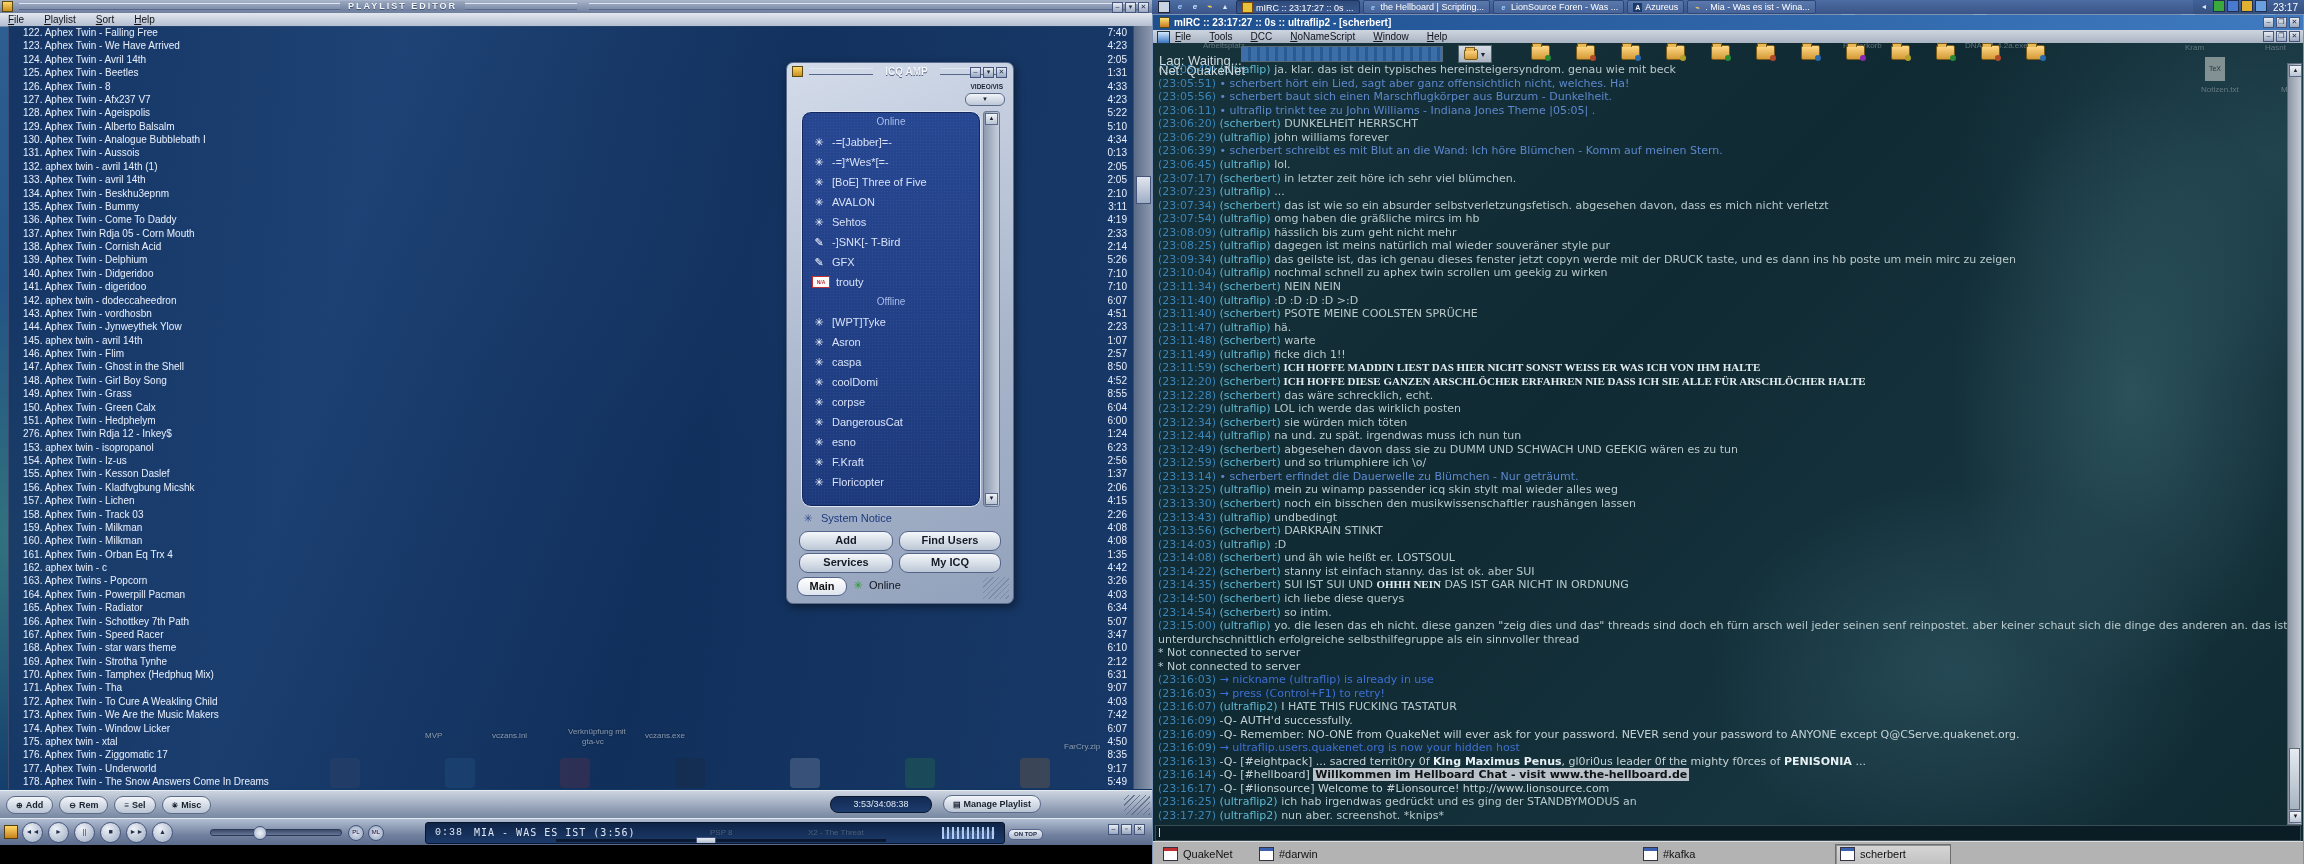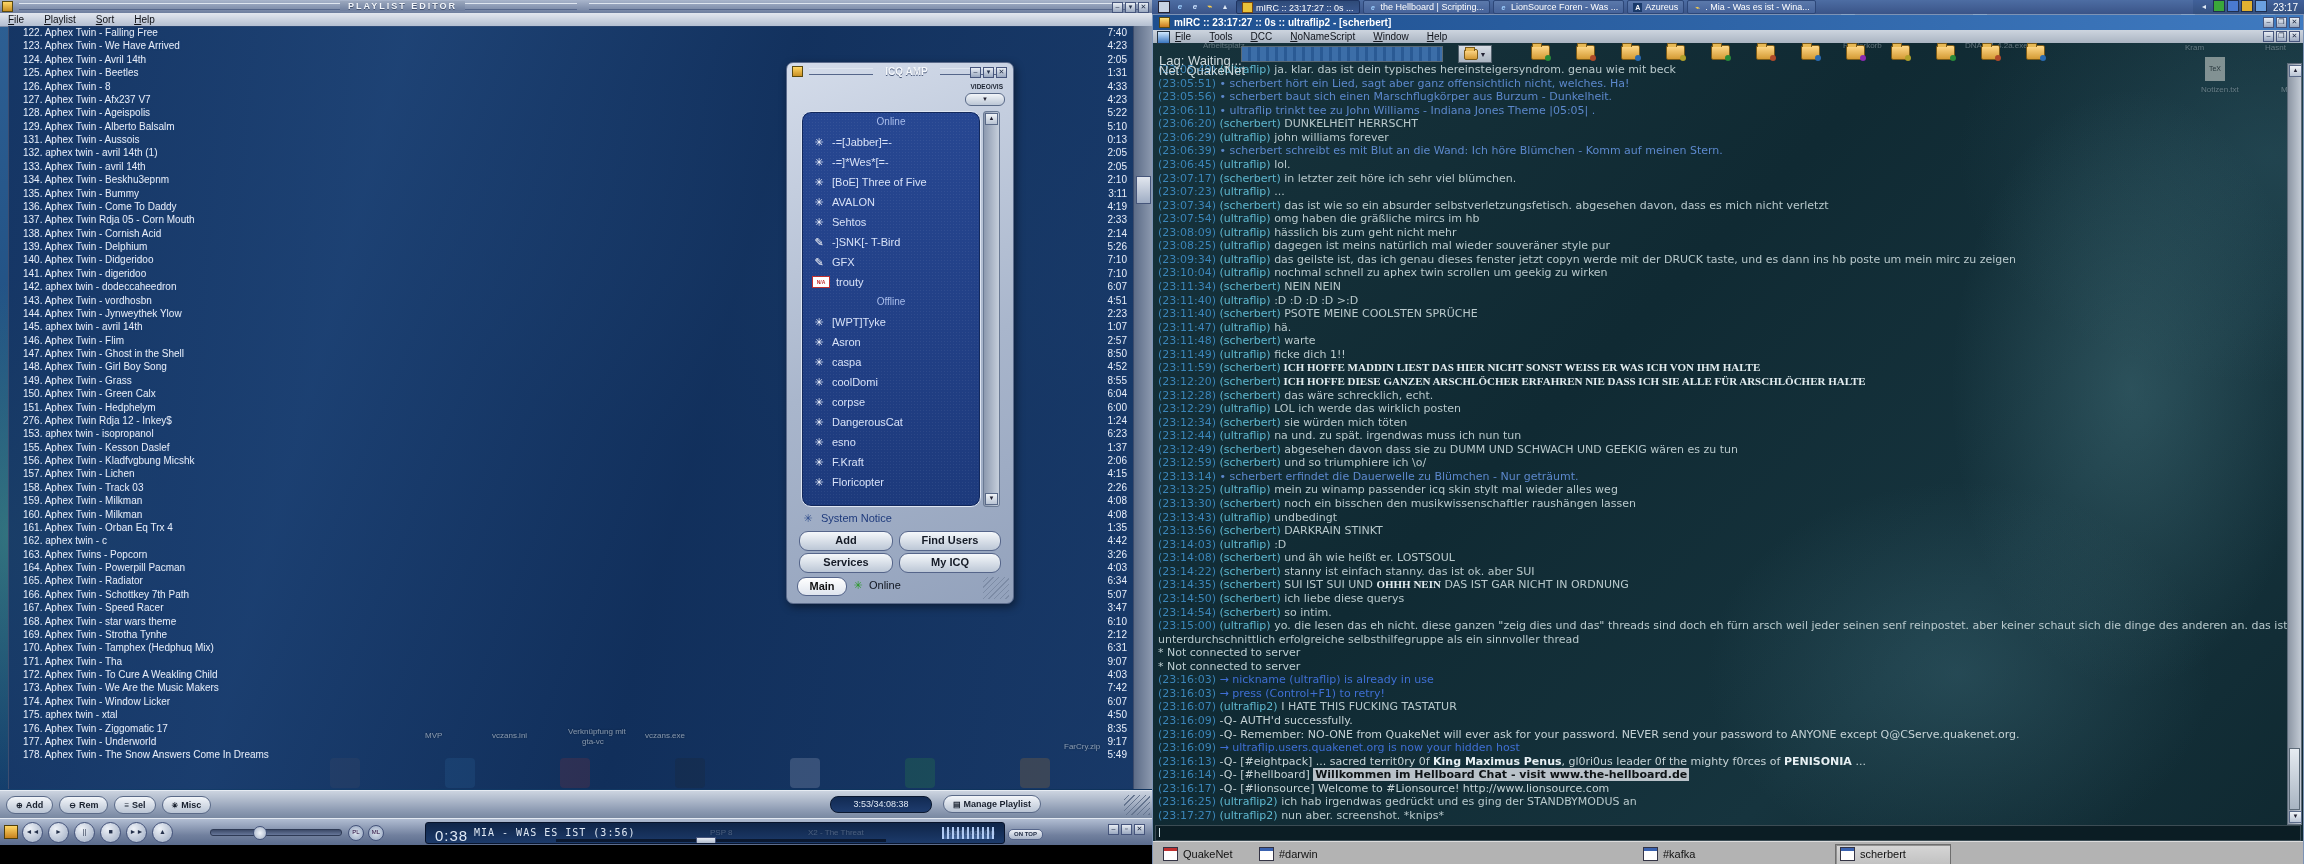--- a/index.html
+++ b/index.html
@@ -42,21 +42,21 @@
   
   .wa-bar{position:absolute;left:0;top:818px;right:0;height:27px;background:linear-gradient(#b1bdd2,#71809e 60%,#596a8b);border-top:1px solid #e2e8f1;}
   .wa-logo{position:absolute;left:4px;top:6px;width:12px;height:12px;background:linear-gradient(#ffd766,#c8821e);border:1px solid #503f0c;}
   .wa-ctrls{position:absolute;left:22px;top:3px;display:flex;gap:5px;}
   .wa-btn{width:19px;height:19px;border-radius:50%;background:radial-gradient(circle at 35% 30%,#eef2f8,#9aa8c0);border:1px solid #44537a;color:#24304a;font-size:7px;line-height:18px;text-align:center;}
   .wa-vol{position:absolute;left:210px;top:10px;width:130px;height:5px;border-radius:3px;background:linear-gradient(#3c4a68,#67779a);border:1px solid #2e3a55;}
   .wa-volknob{position-absolute;position:absolute;left:42px;top:-4px;width:12px;height:12px;border-radius:50%;background:radial-gradient(#f0f4fa,#9fadc4);border:1px solid #44537a;}
   .wa-mini{position:absolute;left:348px;top:6px;display:flex;gap:4px;}
   .wa-minibtn{width:14px;height:14px;border-radius:50%;background:radial-gradient(#dfe6ef,#8fa0bd);border:1px solid #44537a;font-size:6px;line-height:13px;text-align:center;color:#203;} 
   .wa-lcd{position:absolute;left:425px;top:3px;width:578px;height:20px;border-radius:3px;background:linear-gradient(#0f2548,#1c3a6a);border:1px solid #08142c;color:#dfe8f4;overflow:hidden;}
-  .wa-time{position:absolute;left:9px;top:4px;font-size:15px;letter-spacing:1px;font-family:Liberation Sans, sans-serif;}
+  .wa-time{position:absolute;left:9px;top:4px;font-size:10px;letter-spacing:1px;font-family:Liberation Mono, monospace;}
   .wa-track{position:absolute;left:48px;top:4px;font-size:10px;letter-spacing:1px;font-family:"DejaVu Sans Mono",monospace;white-space:nowrap;}
   .wa-seek{position:absolute;left:130px;top:16px;width:330px;height:3px;background:#0a1830;}
   .wa-seekknob{position:absolute;left:140px;top:-2px;width:18px;height:7px;background:linear-gradient(#e8edf4,#9aa8c0);border:1px solid #44537a;}
   .wa-vis{position:absolute;right:10px;top:4px;width:52px;height:12px;background:
      repeating-linear-gradient(90deg,rgba(190,215,255,.9) 0 2px,transparent 2px 5px),
      linear-gradient(to top,rgba(120,160,220,.5),transparent);}
   .wa-right{position:absolute;left:1008px;top:3px;}
   .wa-pill{height:9px;border-radius:5px;background:linear-gradient(#eef2f8,#aab6ca);border:1px solid #55658a;font-size:6px;font-weight:bold;color:#1c2840;padding:0 5px;line-height:9px;display:inline-block;}
   .wa-winbtns{position:absolute;left:1108px;top:5px;display:flex;gap:2px;}
   .black-strip{position:absolute;left:0;top:845px;right:0;height:19px;background:#000;}
@@ -195,20 +195,24 @@
           </div>
           <div class="pl-row">
             <span>128. Aphex Twin - Ageispolis</span>
             <span>5:22</span>
           </div>
           <div class="pl-row">
             <span>129. Aphex Twin - Alberto Balsalm</span>
             <span>5:10</span>
           </div>
           <div class="pl-row">
+            <span>130. Aphex Twin - Analogue Bubblebath I</span>
+            <span>4:34</span>
+          </div>
+          <div class="pl-row">
             <span>131. Aphex Twin - Aussois</span>
             <span>0:13</span>
           </div>
           <div class="pl-row">
             <span>132. aphex twin - avril 14th (1)</span>
             <span>2:05</span>
           </div>
           <div class="pl-row">
             <span>133. Aphex Twin - avril 14th</span>
             <span>2:05</span>
@@ -285,20 +289,24 @@
             <span>151. Aphex Twin - Hedphelym</span>
             <span>6:00</span>
           </div>
           <div class="pl-row">
             <span>276. Aphex Twin Rdja 12 - Inkey$</span>
             <span>1:24</span>
           </div>
           <div class="pl-row">
             <span>153. aphex twin - isopropanol</span>
             <span>6:23</span>
+          </div>
+          <div class="pl-row">
+            <span>154. Aphex Twin - Iz-us</span>
+            <span>2:56</span>
           </div>
           <div class="pl-row">
             <span>155. Aphex Twin - Kesson Daslef</span>
             <span>1:37</span>
           </div>
           <div class="pl-row">
             <span>156. Aphex Twin - Kladfvgbung Micshk</span>
             <span>2:06</span>
           </div>
           <div class="pl-row">

